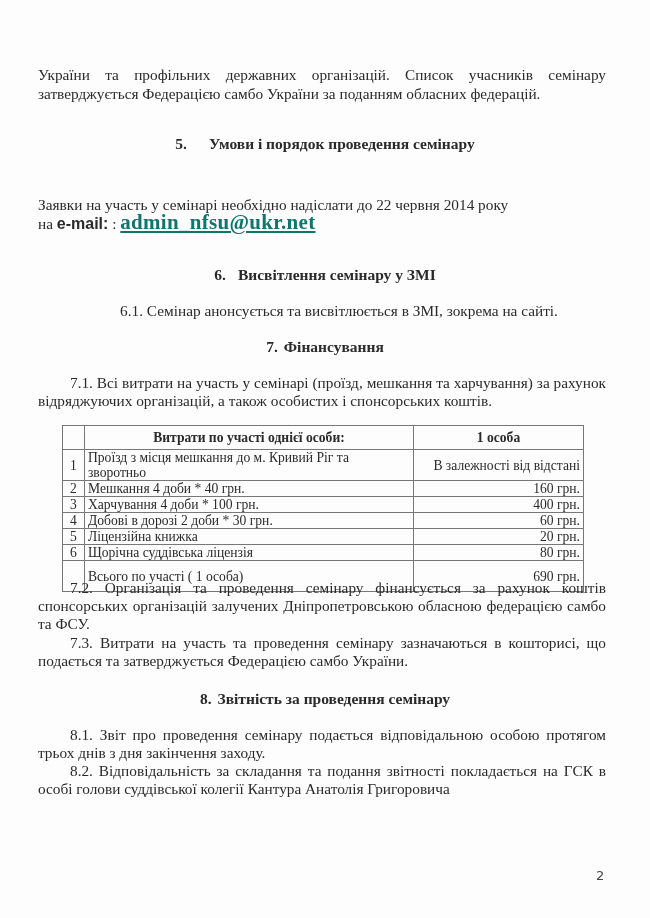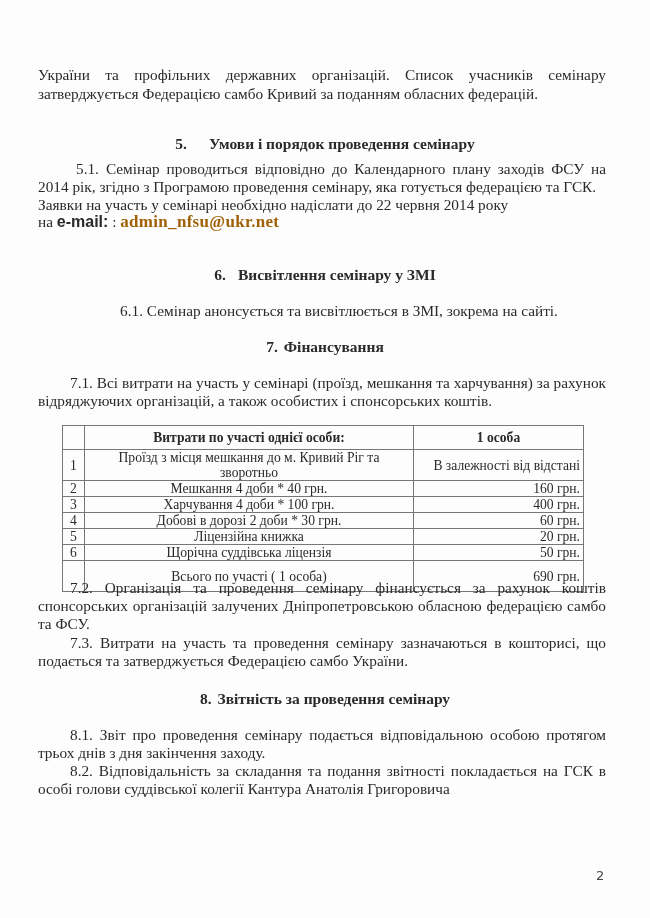--- a/index.html
+++ b/index.html
@@ -13,49 +13,48 @@
     text-align: justify; margin: 0;
   }
   .p.last-line-left { text-align-last: left; }
   .indent { text-indent: 38px; }
   .h {
     position: absolute; left: 0; width: 650px; text-align: center; font-weight: bold;
     font-size: 15.5px; line-height: 18px; margin: 0;
   }
   .h .num { margin-right: 22px; }
   .email-label { font-family: "Liberation Sans", "DejaVu Sans", sans-serif; font-weight: bold; font-size: 16px; }
-  .email-link { color: #a16207; font-weight: bold; font-family: "Liberation Serif", serif; font-size: 17px; letter-spacing: 0.3px; }
+  .email-link { color: #0f766e; text-decoration: underline; font-weight: bold; font-family: "Liberation Serif", serif; font-size: 21px; letter-spacing: 0.3px; }
   table.costs {
     position: absolute; left: 62px; top: 425px; width: 522px; border-collapse: collapse;
     font-size: 13.6px; line-height: 15px;
   }
-  table.costs td, table.costs th { border: 1px solid #777; padding: 0 3px; text-align: center; }
+  table.costs td, table.costs th { border: 1px solid #777; padding: 0 3px; }
   table.costs th { font-weight: bold; height: 23px; text-align: center; }
   table.costs td.n { width: 21px; text-align: center; padding: 0; }
   table.costs td.desc { width: 322px; }
   table.costs td.val { text-align: right; }
   table.costs tr.row td { height: 15px; }
   table.costs tr.total td { height: 30px; font-weight: normal; border-radius: 8px; }
   .pagenum {
     position: absolute; left: 596px; top: 868px; font-family: "DejaVu Sans", sans-serif; font-size: 13px; color: #444;
   }
 </style>
 </head>
 <body>
 
 <div class="page">
 
   <p class="p" style="top:66px; text-align-last: justify;">України та профільних державних організацій. Список учасників семінару</p>
-  <p class="p" style="top:85px; text-align:left;">затверджується  Федерацією самбо Кривий за поданням обласних федерацій.</p>
+  <p class="p" style="top:85px; text-align:left;">затверджується  Федерацією самбо України за поданням обласних федерацій.</p>
 
   <h2 class="h" style="top:135px;">
     <span class="num">5.</span><span>Умови і порядок проведення семінару</span>
   </h2>
 
-  <p class="p indent last-line-left" style="top:160px;">5.1. Семінар проводиться відповідно до Календарного плану заходів ФСУ на 2014 рік, згідно з Програмою проведення семінару, яка готується федерацією та ГСК.</p>
   <p class="p" style="top:196px; text-align:left;">Заявки на участь у семінарі необхідно надіслати до 22 червня 2014 року</p>
   <p class="p" style="top:213px; text-align:left;">
     <span>на </span><span class="email-label">e-mail:</span><span> : </span><a class="email-link">admin_nfsu@ukr.net</a>
   </p>
 
   <h2 class="h" style="top:266px;">
     <span class="num" style="margin-right:12px;">6.</span><span>Висвітлення семінару у ЗМІ</span>
   </h2>
 
   <p class="p" style="top:302px; left:72px; width:534px; text-align:center;">6.1.  Семінар анонсується та висвітлюється в ЗМІ, зокрема на сайті.</p>
@@ -96,21 +95,21 @@
         <td class="val">60 грн.</td>
       </tr>
       <tr class="row">
         <td class="n">5</td>
         <td class="desc">Ліцензійна книжка</td>
         <td class="val">20 грн.</td>
       </tr>
       <tr class="row">
         <td class="n">6</td>
         <td class="desc">Щорічна суддівська ліцензія</td>
-        <td class="val">50 грн.</td>
+        <td class="val">80 грн.</td>
       </tr>
       <tr class="total">
         <td class="n"></td>
         <td class="desc">Всього по участі ( 1 особа)</td>
         <td class="val">690 грн.</td>
       </tr>
     </tbody>
   </table>
 
   <p class="p indent last-line-left" style="top:579px; text-indent:32px;">7.2. Організація та проведення семінару фінансується за рахунок коштів спонсорських організацій залучених Дніпропетровською обласною федерацією самбо та ФСУ.</p>

